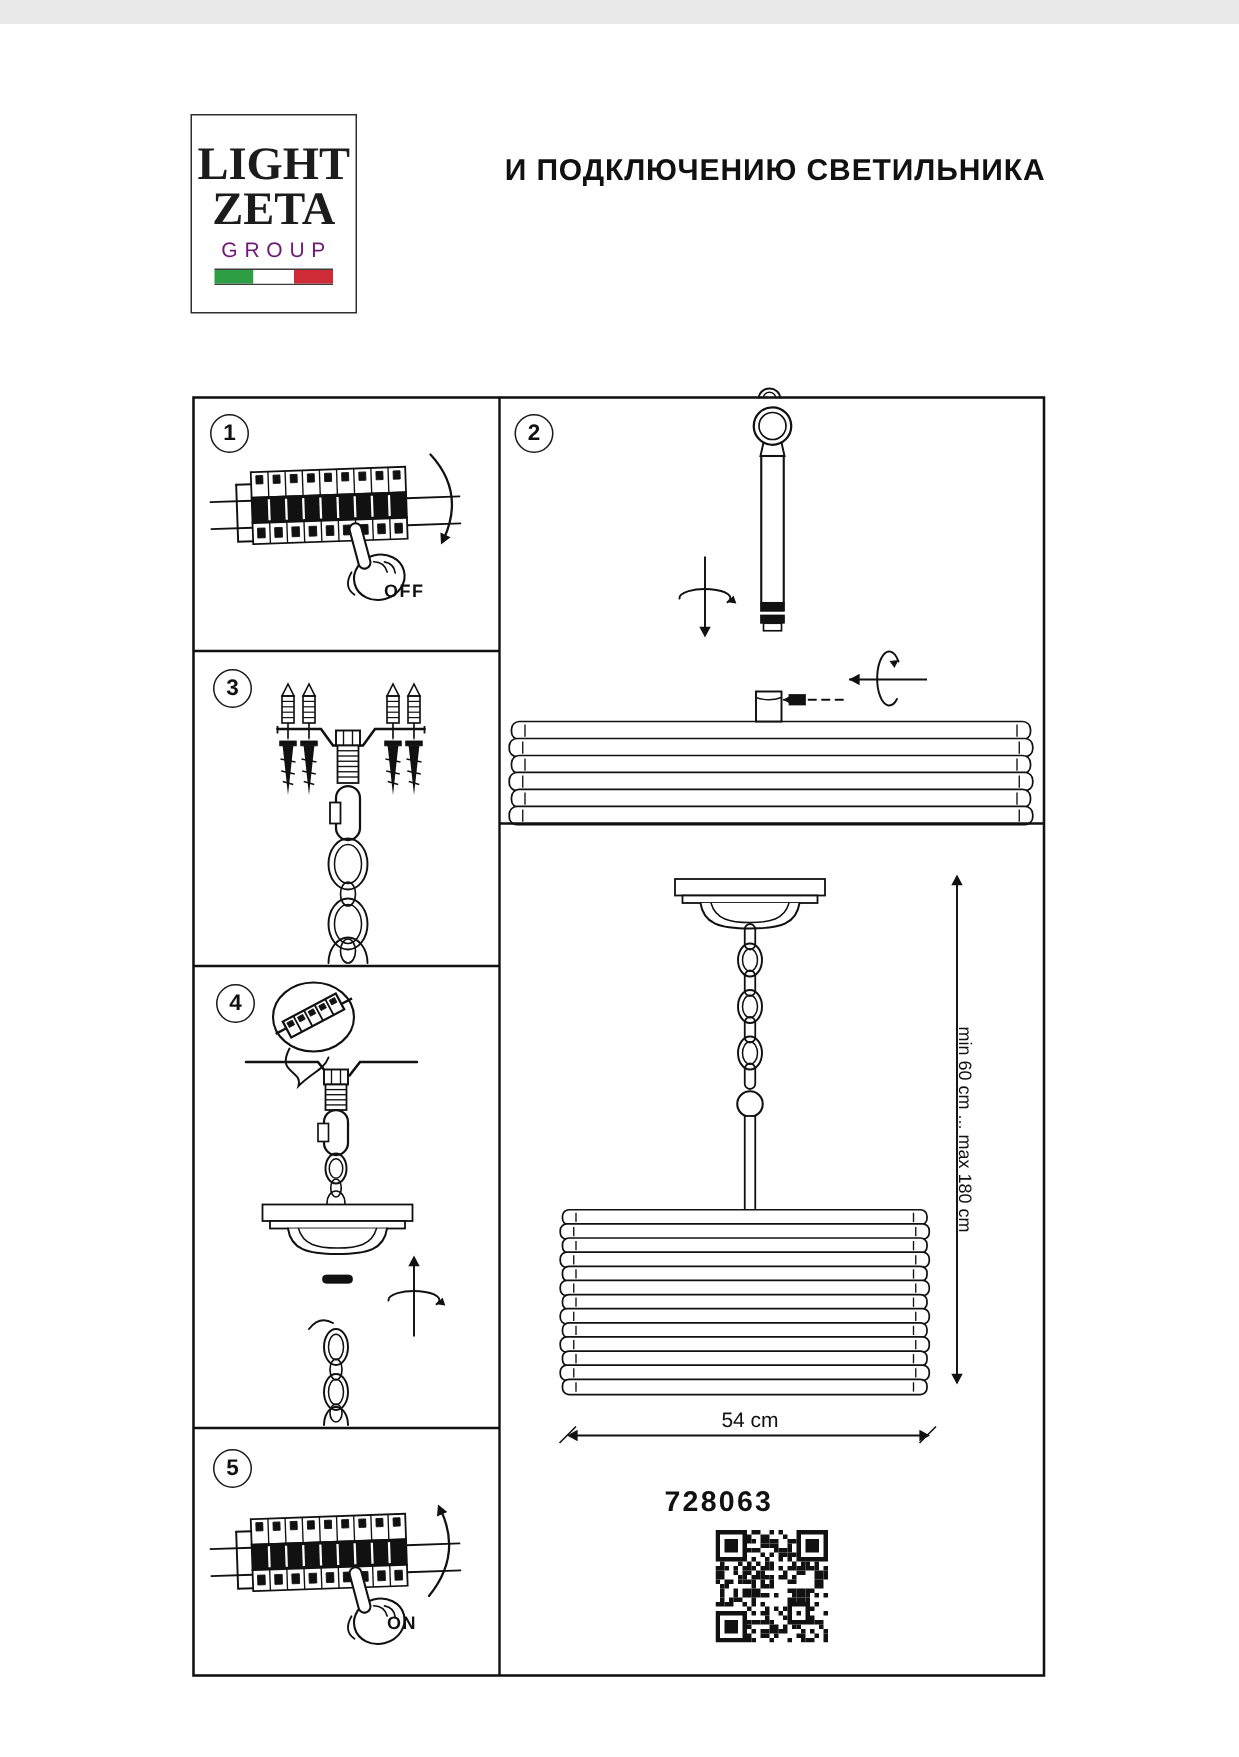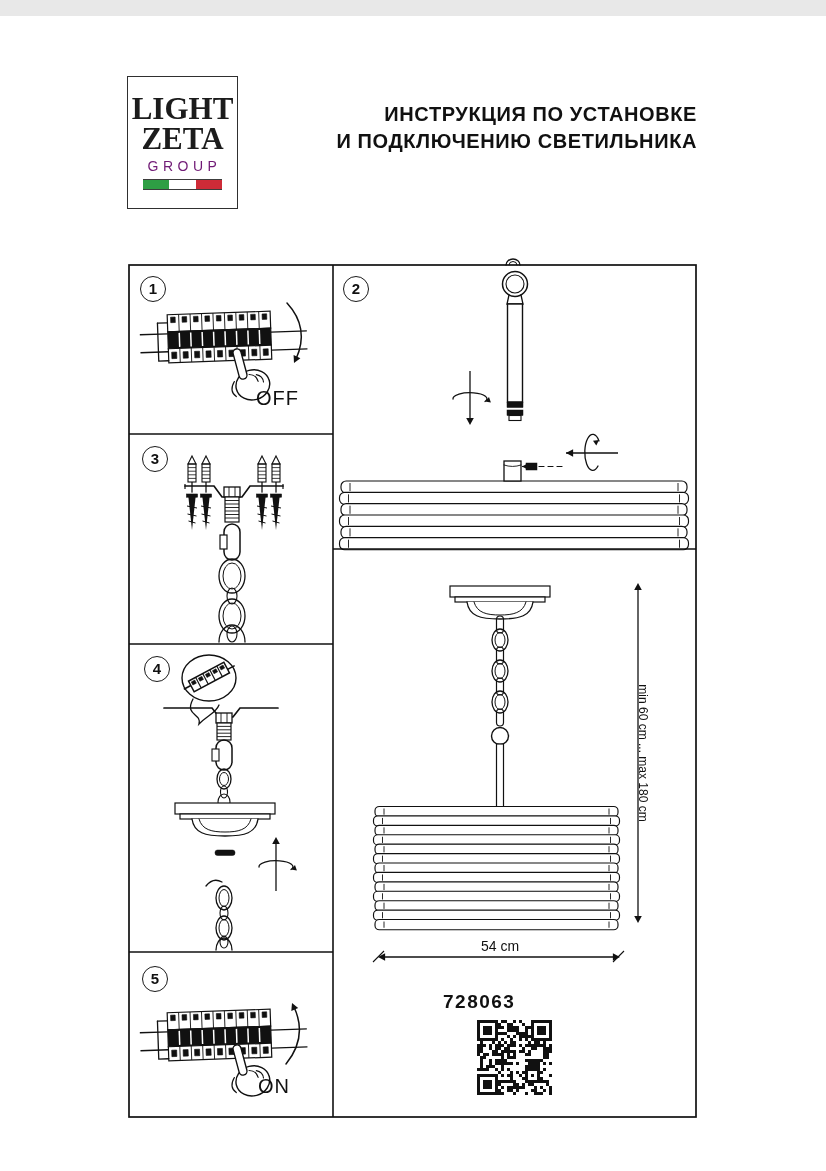--- a/index.html
+++ b/index.html
@@ -22,21 +22,21 @@
   .title-block{right:129px;top:60px;text-align:right;font-weight:bold;}
   .title-line{font-size:20px;line-height:29px;letter-spacing:0.4px;}
   .title-spacer{height:25px;}
   .instr-line{font-size:20px;line-height:27px;letter-spacing:0.6px;}
   
   .badge{
     width:26px;height:26px;border:1.6px solid #1a1a1a;border-radius:50%;
     box-sizing:border-box;text-align:center;font-weight:bold;font-size:15px;
     line-height:23px;background:#fff;
   }
-  .step-label{font-weight:normal;font-size:20px;letter-spacing:1px;}
+  .step-label{font-weight:bold;font-size:12px;letter-spacing:1px;}
   .dim-label{font-size:14px;color:#111;}
   .dim-label-v{
     left:650px;top:587px;width:300px;text-align:center;font-size:12px;
     transform:rotate(90deg);transform-origin:left top;white-space:nowrap;
   }
   .article-label{font-weight:bold;font-size:19px;letter-spacing:1.5px;text-align:left;}
   svg{display:block;}
 </style>
 </head>
 <body>
@@ -49,21 +49,20 @@
     <div class="logo-group">GROUP</div>
     <div class="flag">
       <span style="background:#2E9E44"></span>
       <span style="background:#FFFFFF"></span>
       <span style="background:#CE2B37"></span>
     </div>
   </div>
 
   <div class="abs title-block">
     <div class="title-spacer"></div>
-    <div class="instr-line">ИНСТРУКЦИЯ ПО УСТАНОВКЕ</div>
     <div class="instr-line">И ПОДКЛЮЧЕНИЮ СВЕТИЛЬНИКА</div>
   </div>
 
   <svg id="art" class="abs" style="left:0;top:0" width="826" height="1171" viewBox="0 0 826 1171">
       <g>
         <g transform="rotate(-2 219 322)">
           <rect x="168" y="297" width="103" height="17" rx="0" fill="#fff" stroke="#111111" stroke-width="1.2"></rect>
           <line x1="179.44444444444446" y1="297" x2="179.44444444444446" y2="314" stroke="#111111" stroke-width="0.9"></line>
           <line x1="190.88888888888889" y1="297" x2="190.88888888888889" y2="314" stroke="#111111" stroke-width="0.9"></line>
           <line x1="202.33333333333334" y1="297" x2="202.33333333333334" y2="314" stroke="#111111" stroke-width="0.9"></line>

